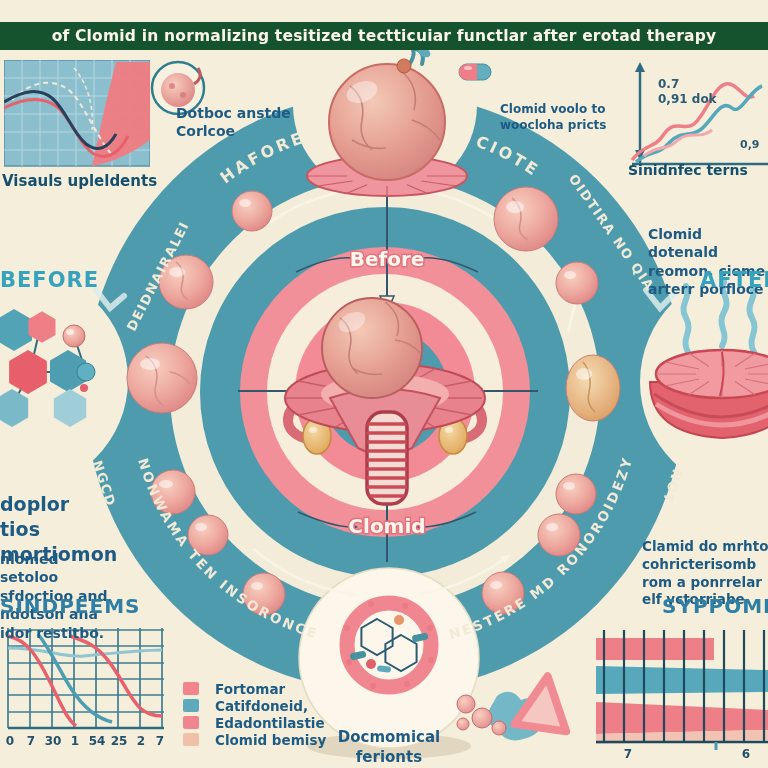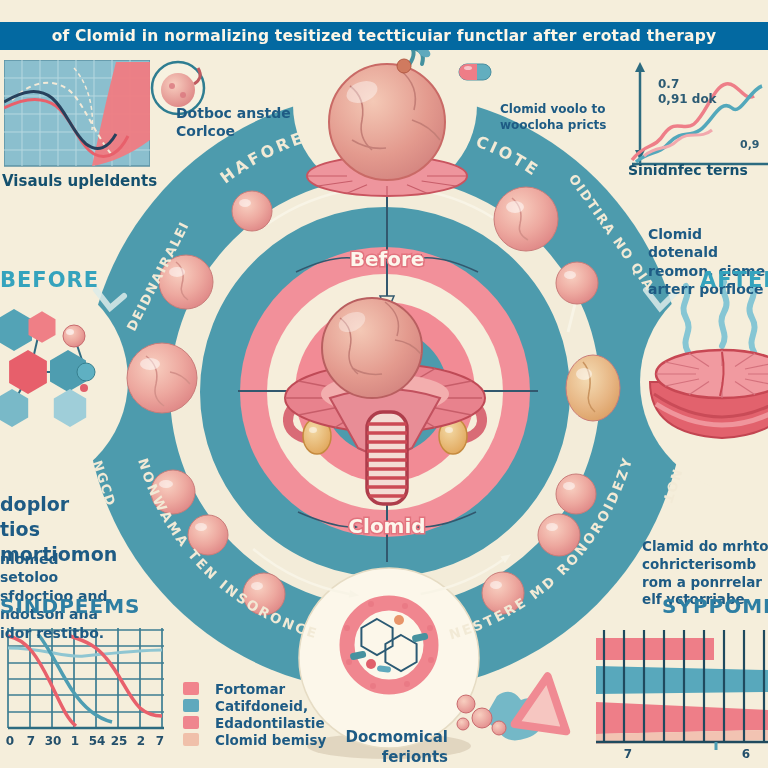--- a/index.html
+++ b/index.html
@@ -1,19 +1,19 @@
 <!DOCTYPE html>
 <html><head>
 <meta charset="utf-8">
 <style>
   html,body{margin:0;padding:0;}
   .canvas{position:relative;width:768px;height:768px;background:#f5eedb;overflow:hidden;
           font-family:"DejaVu Sans",sans-serif;}
   .abs{position:absolute;}
-  .titlebar{left:0;top:22px;width:768px;height:28px;background:#0369a1;color:#fdf6e6;
+  .titlebar{left:0;top:22px;width:768px;height:28px;background:#14532d;color:#fdf6e6;
             font-size:15.5px;font-weight:bold;text-align:center;line-height:28px;letter-spacing:.2px;}
   .para{color:#1e5b84;font-weight:bold;white-space:pre-line;line-height:1.32;margin-top:32px;}
   .caption{color:#14506e;font-weight:bold;}
   .heading{font-weight:bold;letter-spacing:1px;}
   .legend-row{position:absolute;display:flex;align-items:center;gap:16px;height:15px;}
   .legend-row .sw{width:16px;height:13px;border-radius:2px;flex:0 0 auto;}
   .sw1{background:#f1848d;} .sw2{background:#5fa9bd;} .sw3{background:#ef858e;} .sw4{background:#f0c0aa;}
   .legend-row .lab{color:#1e5b84;font-weight:bold;font-size:13.5px;white-space:nowrap;}
   svg text{font-family:"DejaVu Sans",sans-serif;}
 </style>
@@ -443,21 +443,21 @@
   <div class="abs para" style="left:648px;top:193px;width:120px;font-size:14px">Clomid dotenald
 reomon, ciome
 arterr porfloce</div>
   <div class="abs heading" style="left:700px;top:268px;font-size:21px;color:#35a3bd">AFTER</div>
   <div class="abs para" style="left:642px;top:506px;width:128px;font-size:13.5px">Clamid do mrhto
 cohricterisomb
 rom a ponrrelar
 elf yctorriabe</div>
   <div class="abs heading" style="left:662px;top:594px;font-size:20px;color:#2e7fa3">SYPPOMES</div>
 
-  <div class="abs para" style="left:330px;top:696px;width:118px;font-size:15px;text-align:right">Docmomical
+  <div class="abs para" style="left:330px;top:696px;width:118px;font-size:15px;text-align:center">Docmomical
 ferionts</div>
   <div class="abs para" style="left:452px;top:742px;width:130px;font-size:14px;text-align:center">Corid mastoco</div>
 
   <div class="legend-row" style="left:183px;top:681px">
     <span class="sw sw1"></span>
     <span class="lab">Fortomar</span>
   </div>
   <div class="legend-row" style="left:183px;top:698px">
     <span class="sw sw2"></span>
     <span class="lab">Catifdoneid,</span>

